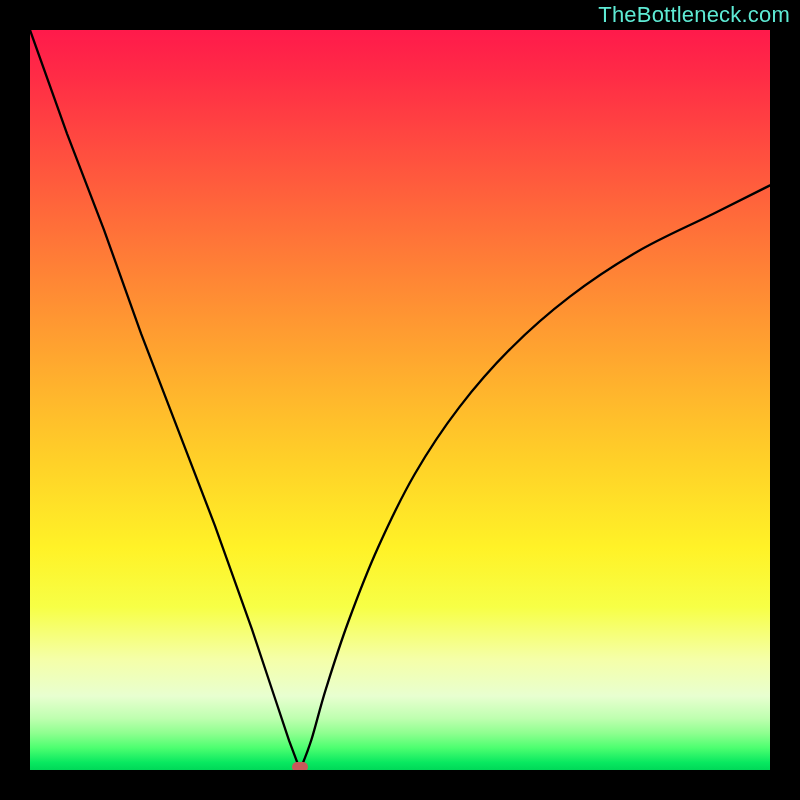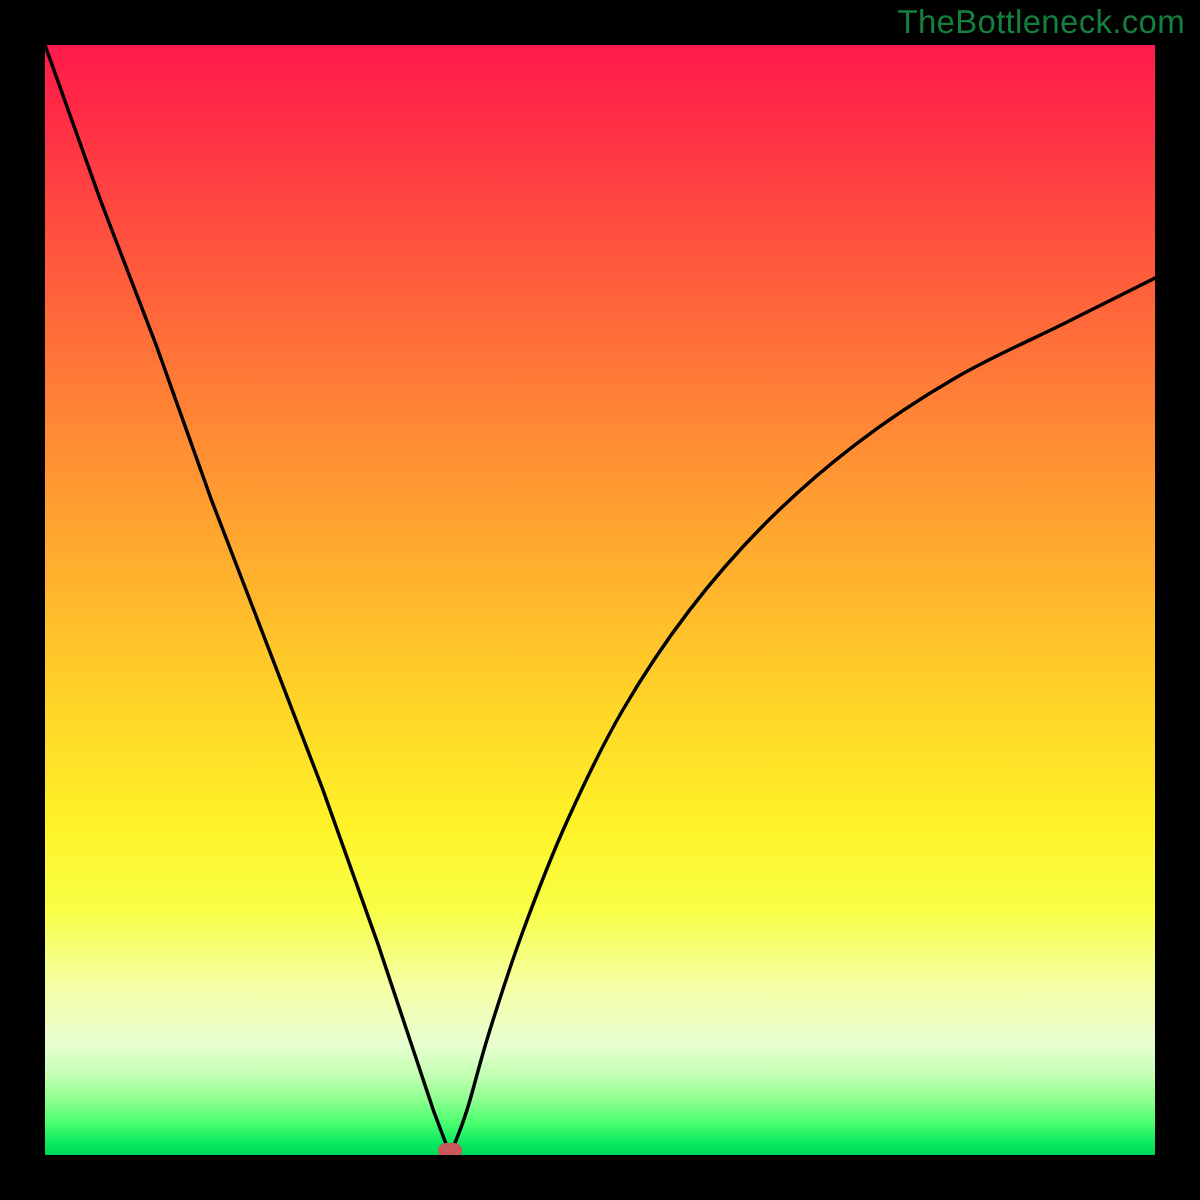--- a/index.html
+++ b/index.html
@@ -14,21 +14,21 @@
   .frame {
     position: relative;
     width: 800px;
     height: 800px;
     background: #000;
   }
   .watermark {
     position: absolute;
     top: 2px;
     right: 10px;
-    color: #15803d;
+    color: #5eead4;
     font-size: 22px;
     font-weight: 400;
     letter-spacing: 0.2px;
     z-index: 10;
     font-family: Arial, sans-serif;
   }
   .plot-area {
     position: absolute;
     left: 30px;
     top: 30px;

